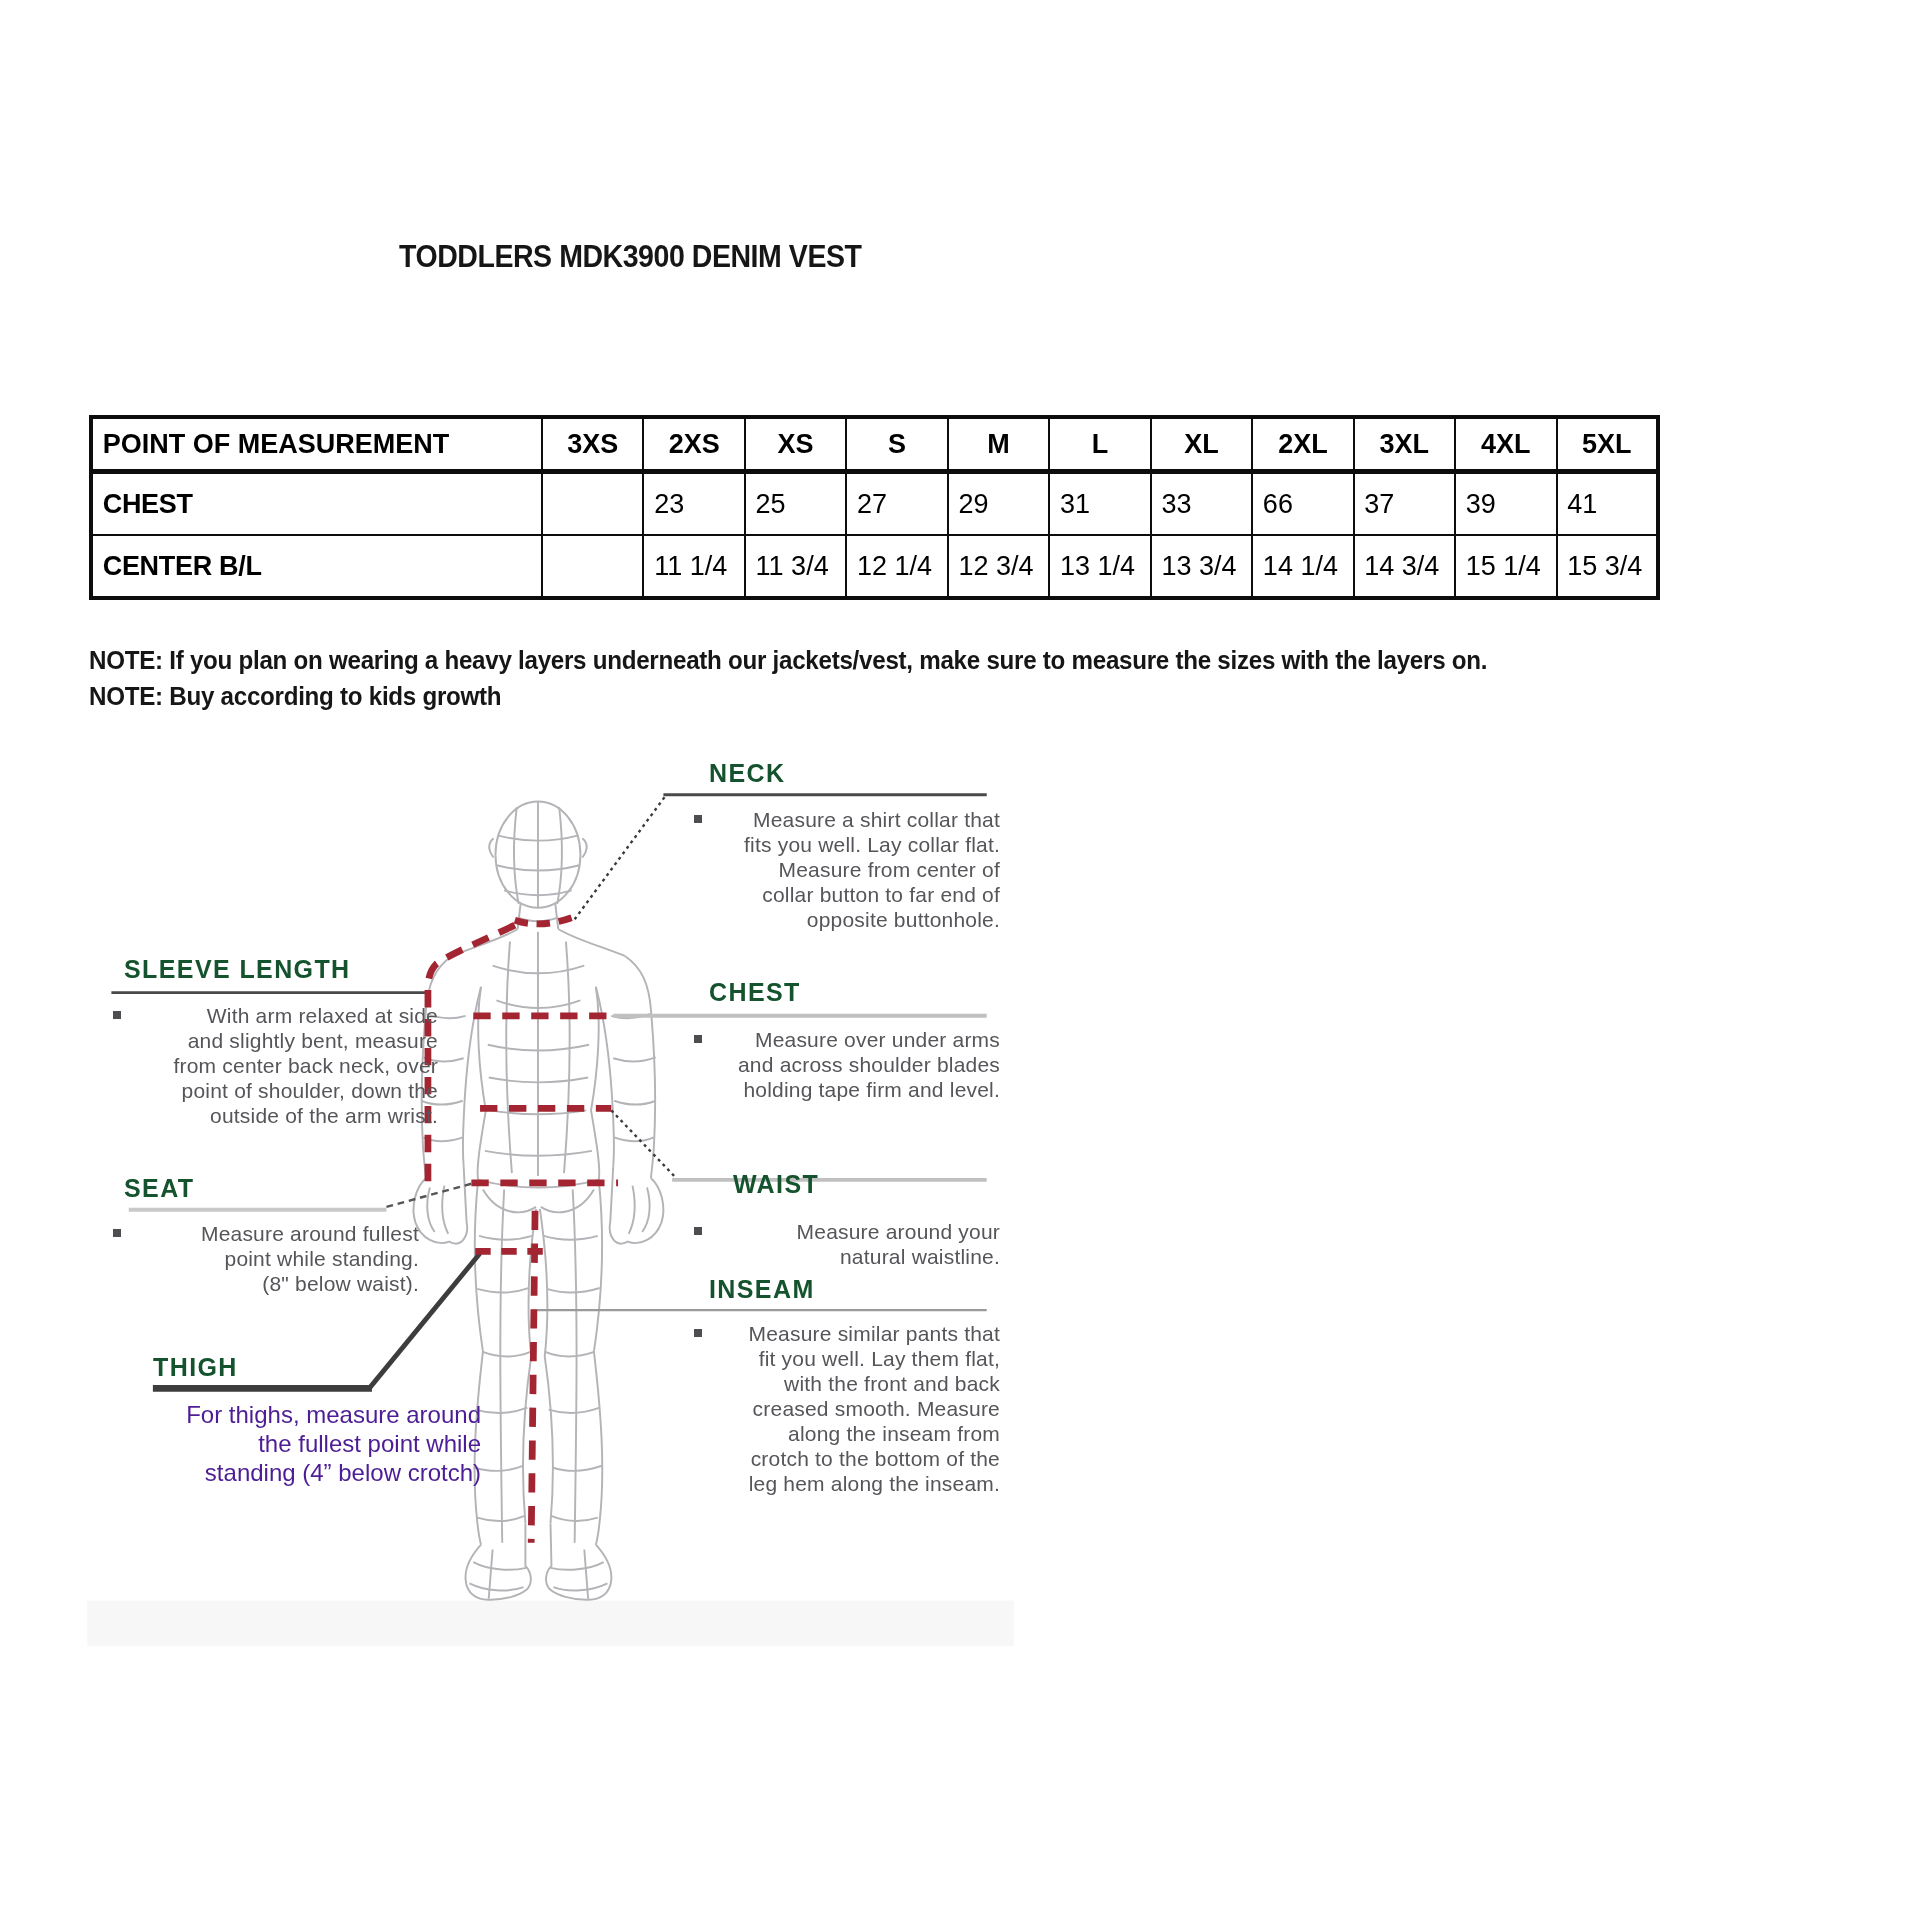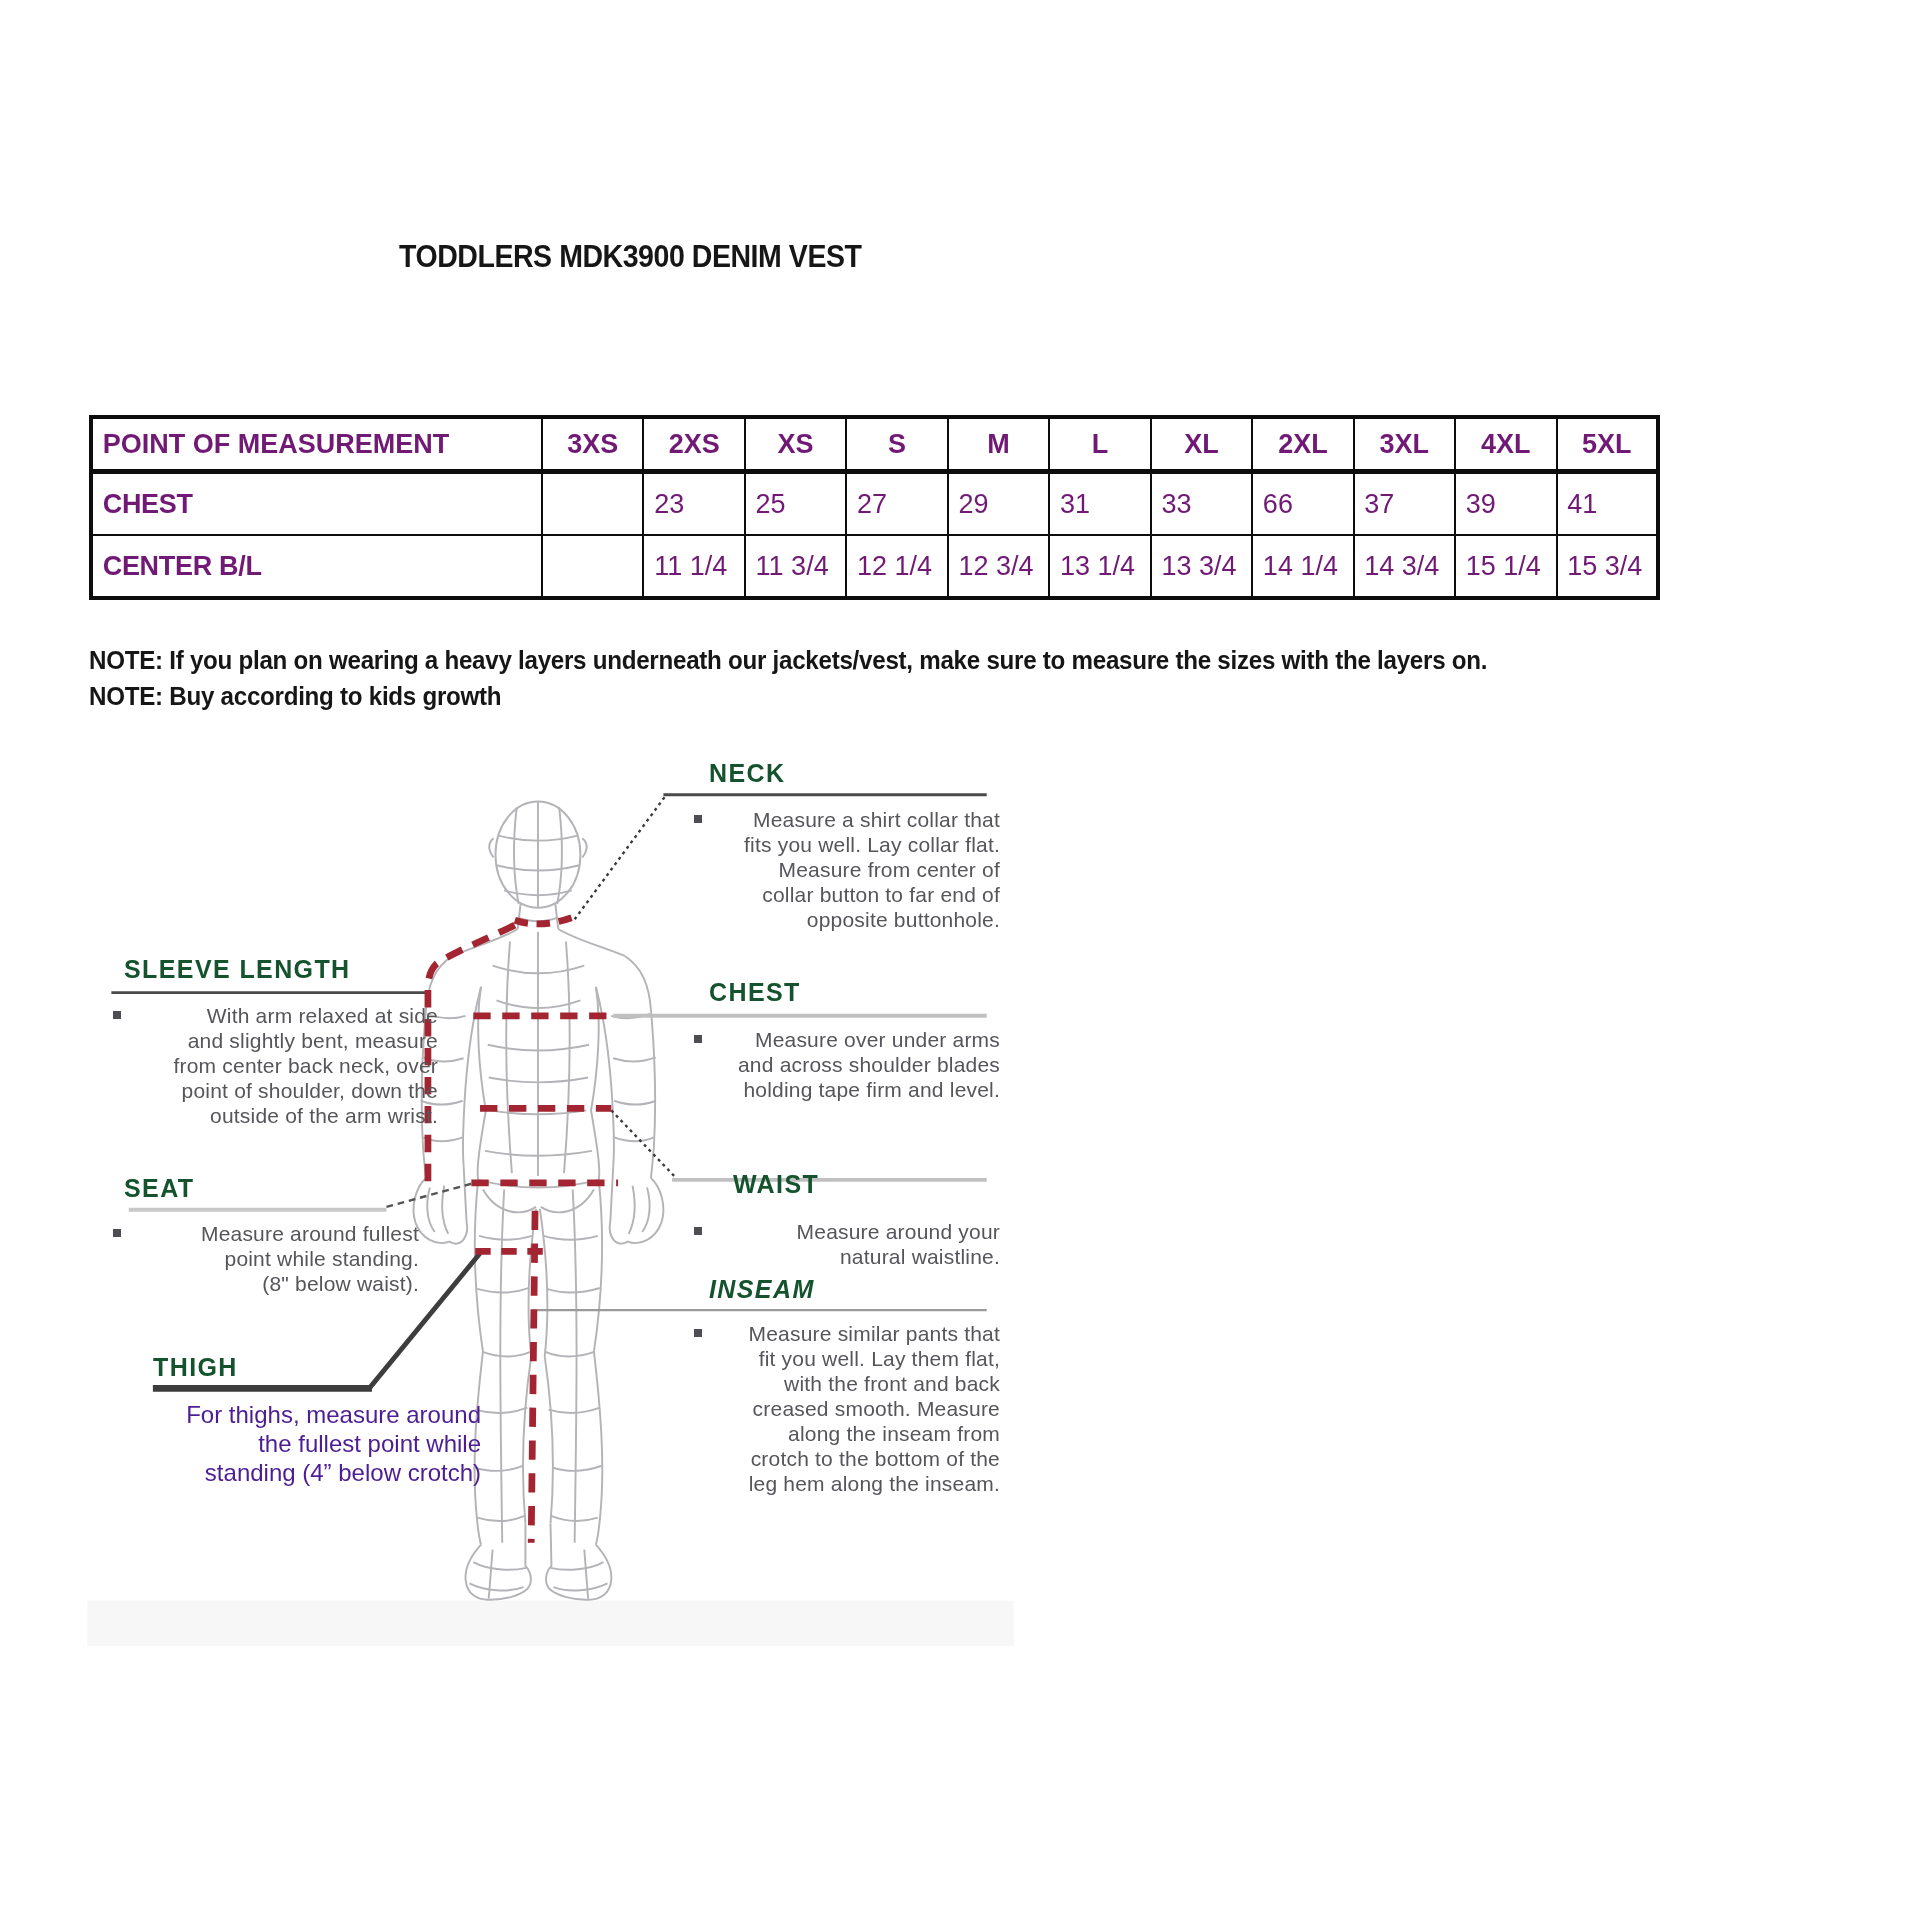--- a/index.html
+++ b/index.html
@@ -19,21 +19,21 @@
     letter-spacing:-0.3px;transform:scaleX(0.93);transform-origin:0 0;white-space:nowrap;
   }
   #note-1{top:645px;}
   #note-2{top:681px;}
   
   .size-table{
     position:absolute;left:89px;top:415px;width:1571px;height:182px;
     border-collapse:collapse;table-layout:fixed;background:#fff;
   }
   .size-table td,.size-table th{
-    border:2.9px solid #0d0d0d;font-size:27px;color:#701a75;
+    border:2.9px solid #0d0d0d;font-size:27px;color:#000000;
     padding:0 0 0 9.7px;text-align:left;vertical-align:middle;
     overflow:hidden;white-space:nowrap;
   }
   .size-table{border:4.8px solid #0d0d0d;}
   .size-table tr.hdr th{height:50px;font-weight:700;border-bottom:5.8px solid #0d0d0d;}
   .size-table tr.hdr th.size-col{text-align:center;padding:0;}
   .size-table tr.datarow td{height:60px;}
   .size-table tr.datarow td.rowlabel{font-weight:700;letter-spacing:-0.3px;}
   .size-table col.c0{width:451px;}
   
@@ -281,21 +281,21 @@
     <div class="dhead">WAIST</div>
   </div>
   <div class="dsec" style="left:623px;top:457px;width:290px;margin-top:28px;">
     <div class="dbody">
       <span class="sq"></span>
       <div class="dtext">Measure around your
 natural waistline.</div>
     </div>
   </div>
 
-  <div class="dsec" style="left:622px;top:541px;width:290px;font-style:italic;">
+  <div class="dsec" style="left:622px;top:541px;width:290px;">
     <div class="dhead">INSEAM</div>
   </div>
   <div class="dsec" style="left:623px;top:587px;width:290px;">
     <div class="dbody">
       <span class="sq"></span>
       <div class="dtext">Measure similar pants that
 fit you well. Lay them flat,
 with the front and back
 creased smooth. Measure
 along the inseam from

